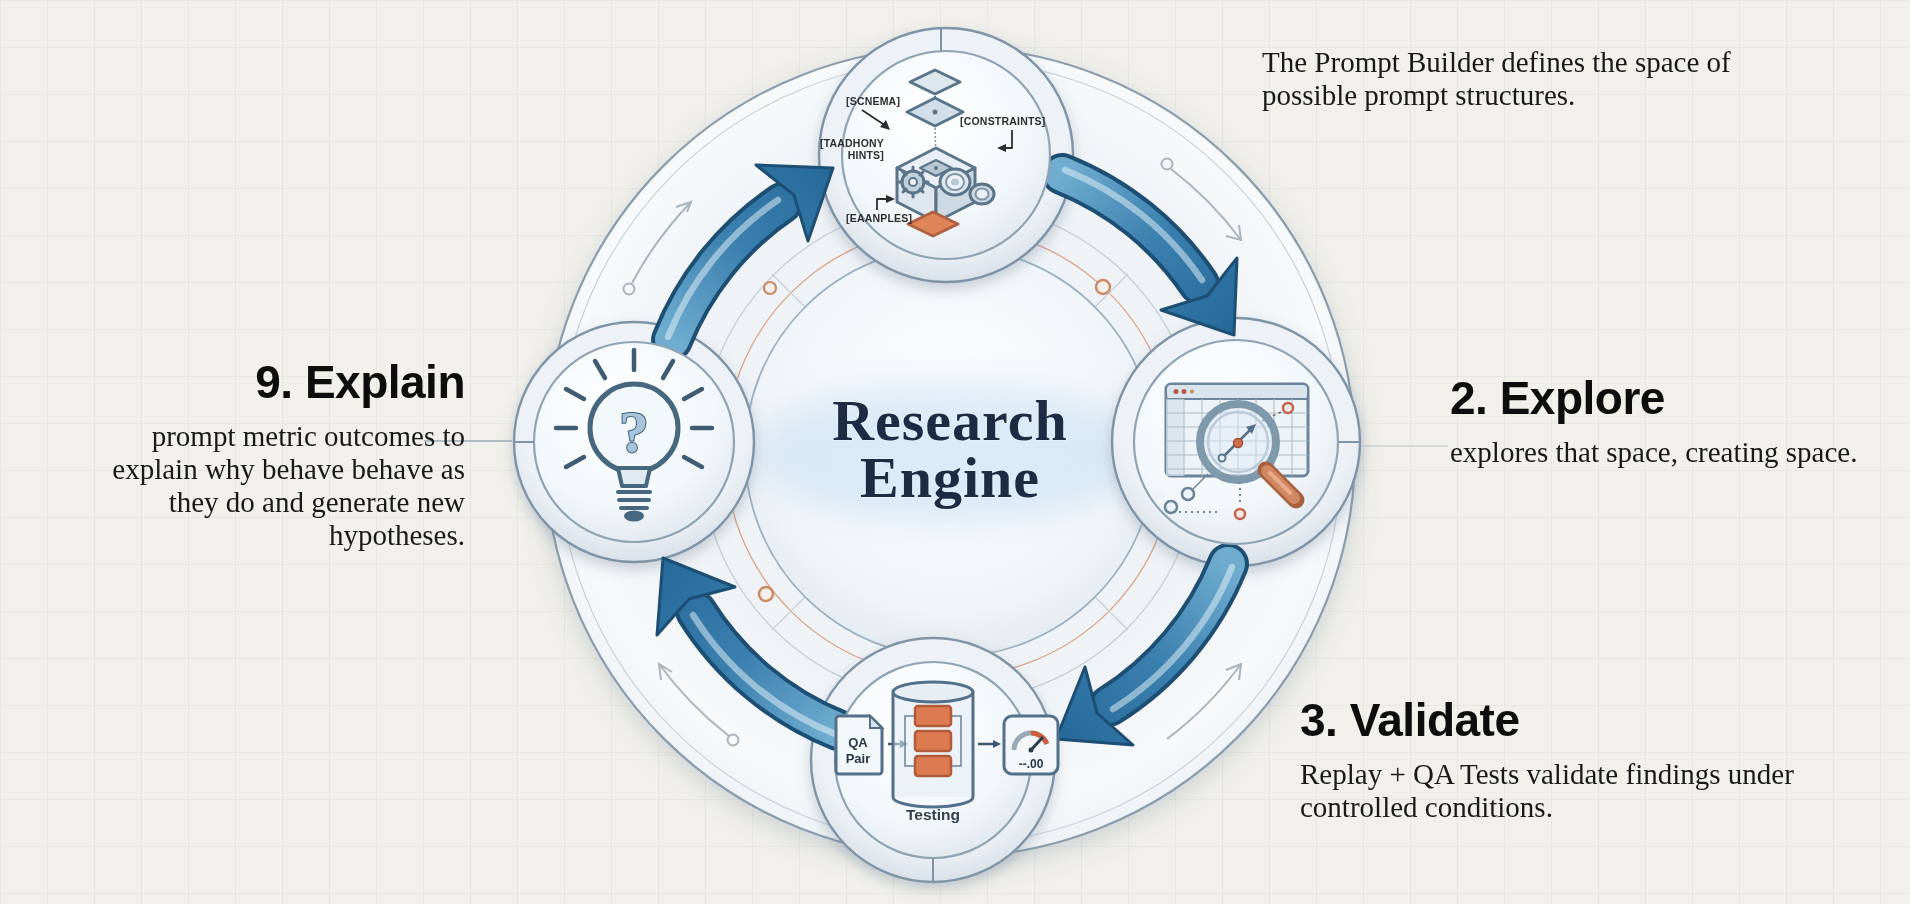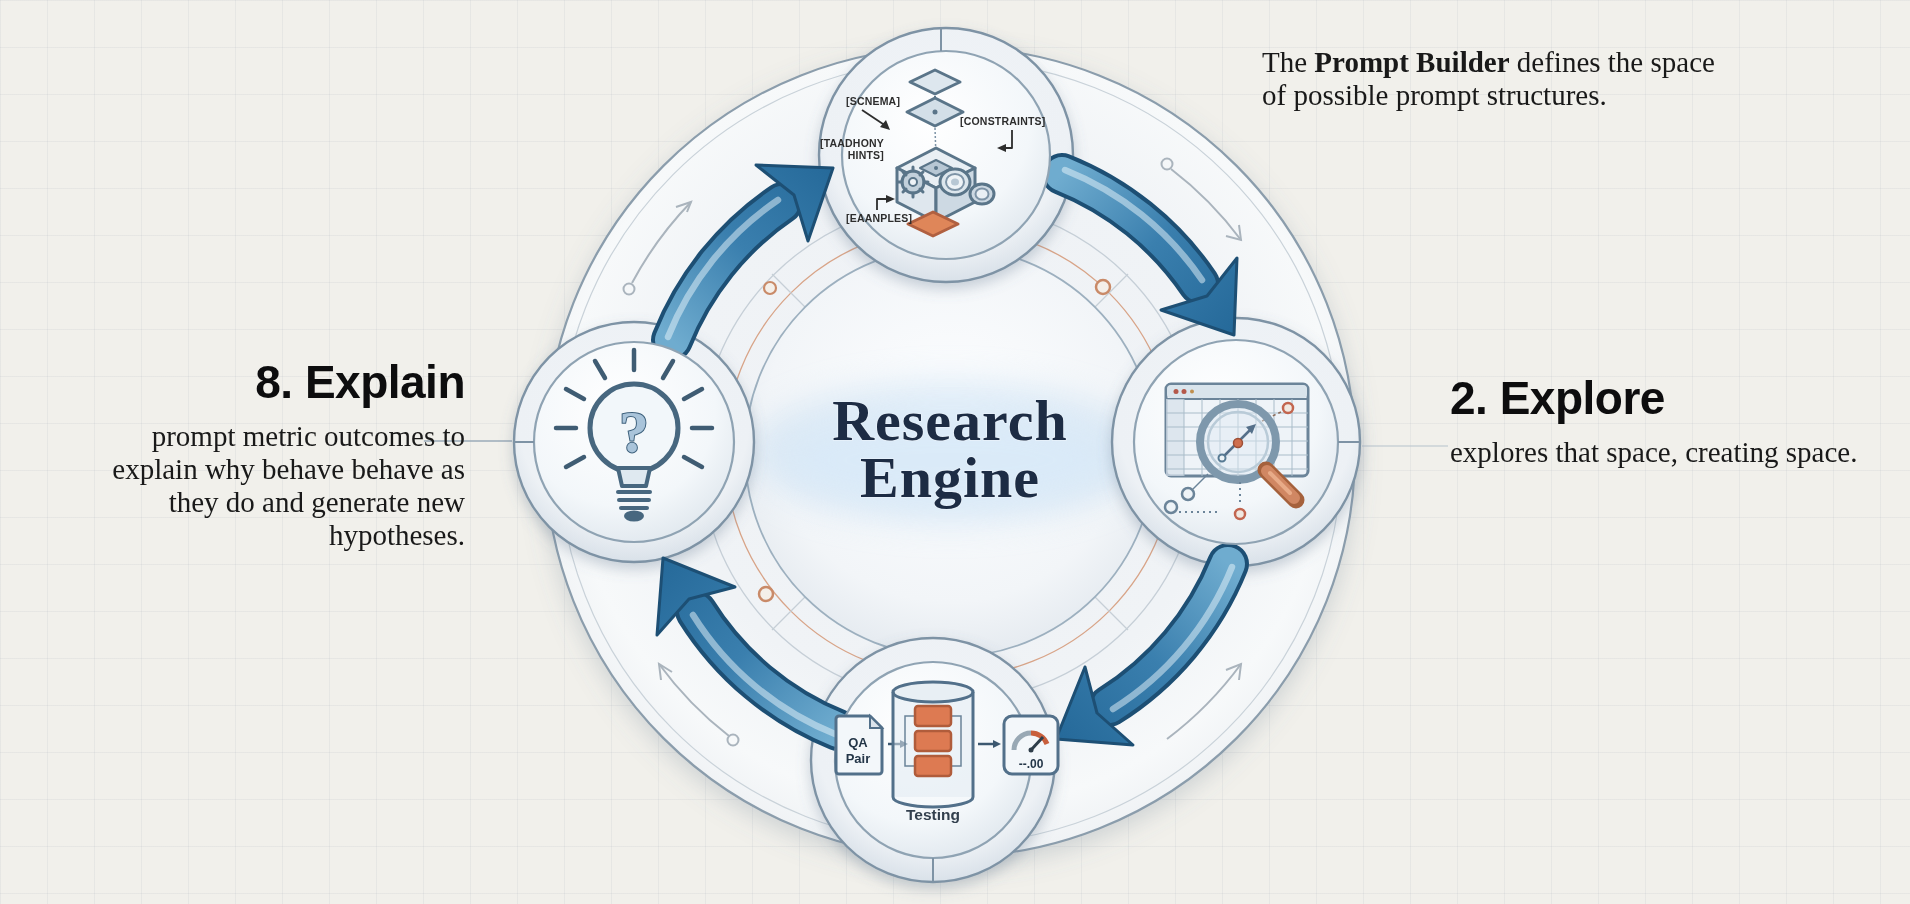--- a/index.html
+++ b/index.html
@@ -21,21 +21,21 @@
   .step h2{
     margin:0 0 12px 0;
     font:700 46px/1.08 "Liberation Sans",sans-serif;
     letter-spacing:-0.5px;color:#0d0d0e;
   }
   .step p{
     margin:0;
     font:29px/1.14 "Liberation Serif",serif;
     color:#191919;
   }
-  .step p b{font-weight:700;}
+  .step p b{font-weight:400;}
   .bold-block{display:block;font-weight:700;}
   .it{}
   .s1{left:1262px;top:46px;width:480px;}
   .s2{left:1402px;top:374px;width:505px;margin-left:48px;}
   .s3{left:1300px;top:696px;width:520px;}
   .s4{left:80px;top:358px;width:385px;text-align:right;}
   .icon-label{font:700 10.5px "Liberation Sans",sans-serif;fill:#2d2d2d;letter-spacing:0.2px;}
   .doc-label{font:700 13px "Liberation Sans",sans-serif;fill:#243648;}
   .gauge-label{font:700 12px "Liberation Sans",sans-serif;fill:#243648;}
   .caption-label{font:700 15.5px "Liberation Sans",sans-serif;fill:#33404e;}
@@ -351,19 +351,23 @@
 
 <div class="step s1">
   <p><span>The </span><b>Prompt Builder</b><span> defines the space of possible prompt structures.</span></p>
 </div>
 
 <div class="step s2">
   <h2>2. Explore</h2>
   <p><span>explores that space, creating space.</span></p>
 </div>
 
+<div class="step s3">
+  <h2>3. Validate</h2>
+  <p><b>Replay + QA Tests</b><span> validate findings under controlled conditions.</span></p>
+</div>
 
 <div class="step s4">
-  <h2>8. Explain</h2>
+  <h2>9. Explain</h2>
   <p><span>prompt metric outcomes to explain </span><span class="it">why</span><span> behave behave as they do and generate new hypotheses.</span></p>
 </div>
 
 </div>
 
 </body></html>

